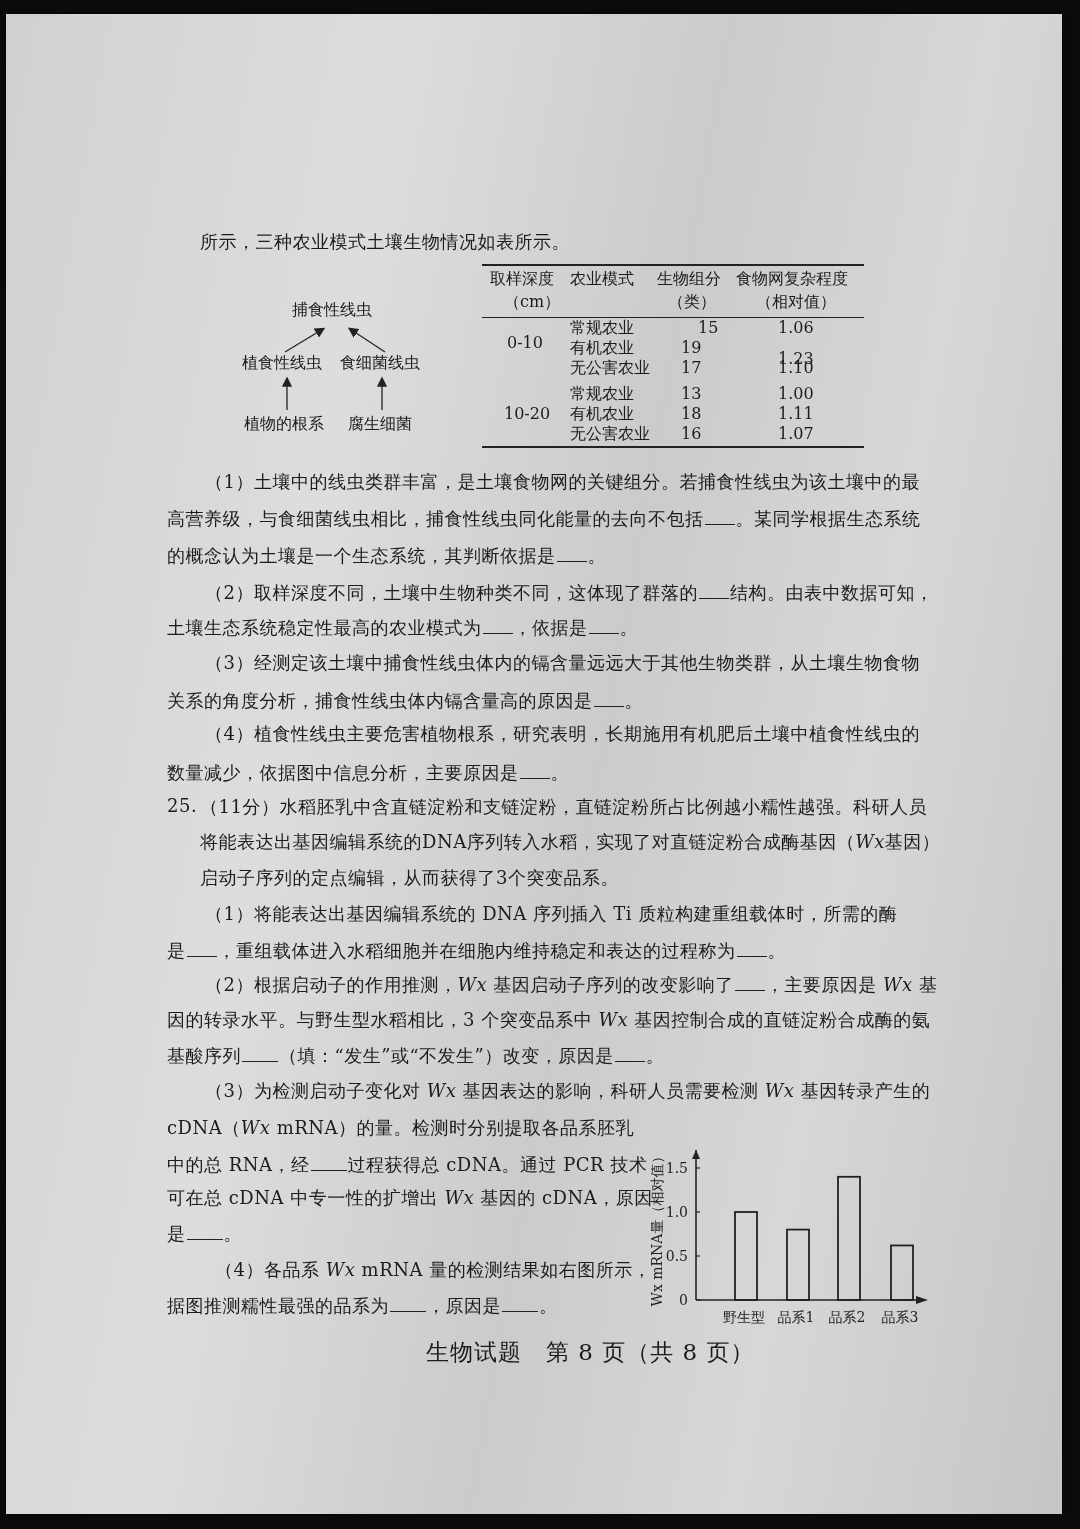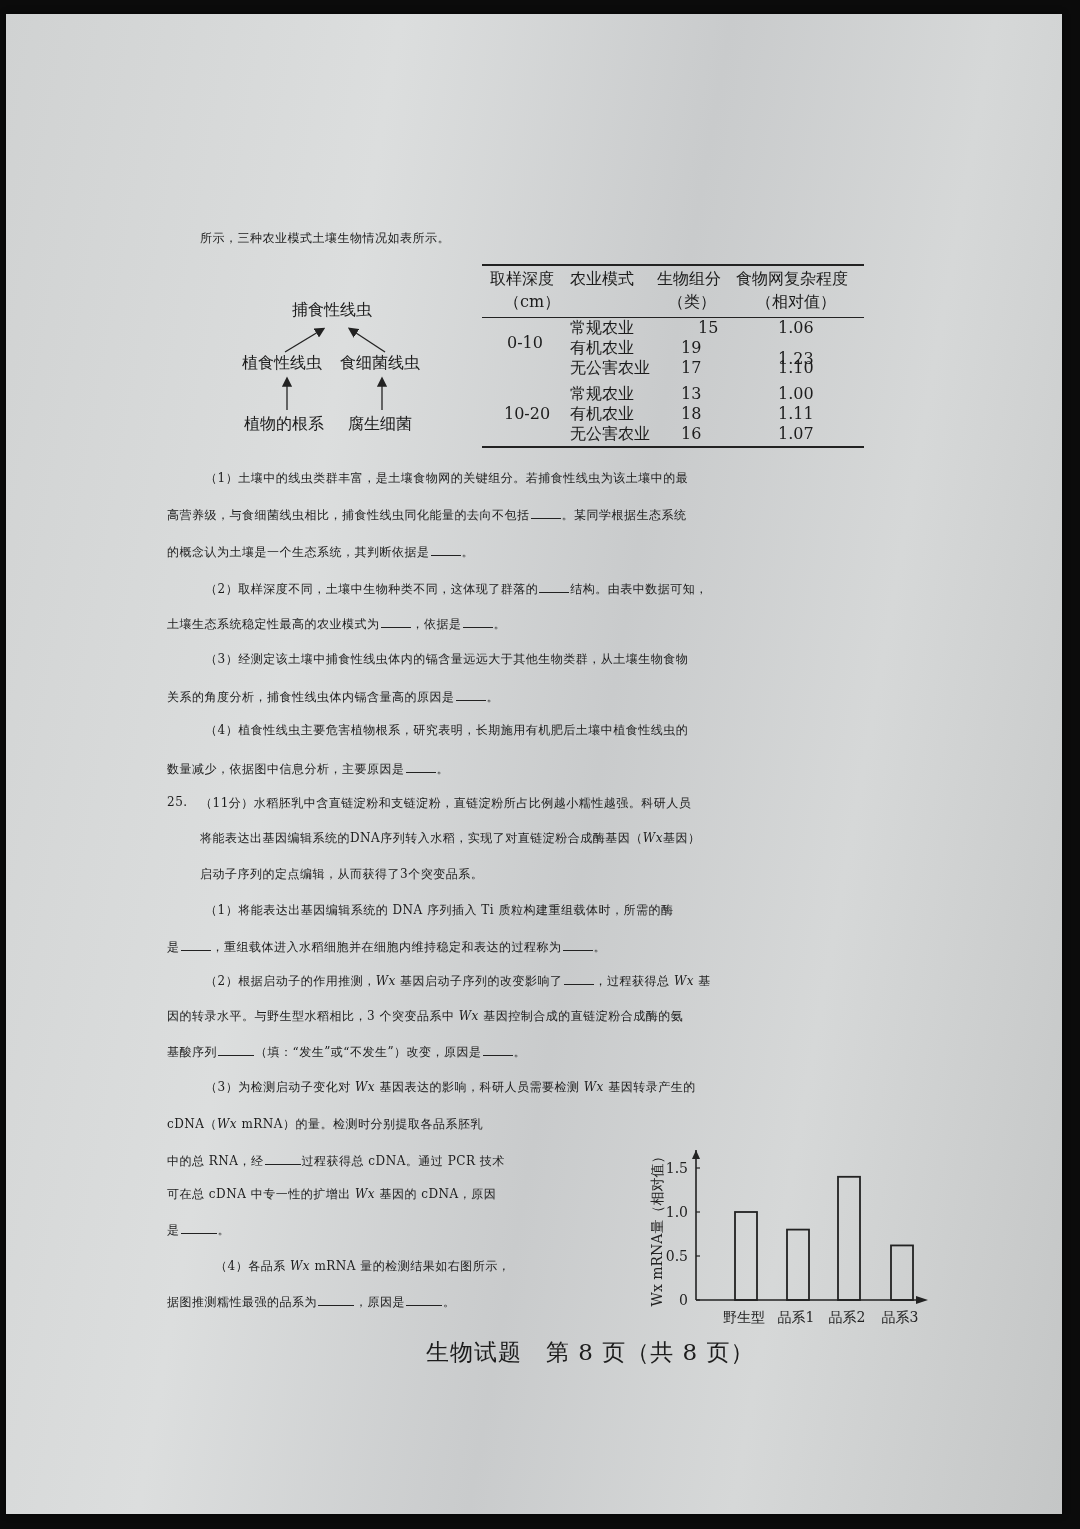--- a/index.html
+++ b/index.html
@@ -6,21 +6,21 @@
   body {
     width:1080px; height:1529px; background:#0b0b0b; position:relative; overflow:hidden;
     font-family: "DejaVu Serif", "Liberation Serif", serif; color:#1c1c1c;
   }
   .paper {
     position:absolute; left:6px; top:14px; width:1056px; height:1500px;
     background: linear-gradient(100deg, #d0d2d2 0%, #dcdede 30%, #c9cbcc 55%, #d6d8d8 75%, #c4c6c6 100%);
     box-shadow: 0 0 6px rgba(0,0,0,0.6);
   }
   .abs { position:absolute; white-space:nowrap; }
-  .line { font-size:12px; letter-spacing:0.5px; }
+  .line { font-size:18px; letter-spacing:0.5px; }
   .blank { display:inline-block; border-bottom:1.6px solid #222; width:30px; height:1em; vertical-align:baseline; margin:0 1px; }
   .blank.w36 { width:36px; }
   i.wx { font-style:italic; }
   
   .tbl { position:absolute; left:482px; top:261px; width:382px; font-size:16px; }
   .tbl .rule-top { position:absolute; left:0; top:3px; width:382px; border-top:2px solid #222; }
   .tbl .rule-mid { position:absolute; left:0; top:56px; width:382px; border-top:1.2px solid #222; }
   .tbl .rule-bot { position:absolute; left:0; top:185px; width:382px; border-top:2px solid #222; }
   .tbl .cell { position:absolute; white-space:nowrap; }
   
@@ -125,21 +125,21 @@
     <span>将能表达出基因编辑系统的DNA序列转入水稻，实现了对直链淀粉合成酶基因（</span><i class="wx">Wx</i><span>基因）</span>
   </div>
   <div class="abs line" style="left:200px;top:866px;">启动子序列的定点编辑，从而获得了3个突变品系。</div>
 
   <div class="abs line" style="left:205px;top:902px;">（1）将能表达出基因编辑系统的 DNA 序列插入 Ti 质粒构建重组载体时，所需的酶</div>
   <div class="abs line" style="left:167px;top:938px;">
     <span>是</span><span class="blank"></span><span>，重组载体进入水稻细胞并在细胞内维持稳定和表达的过程称为</span><span class="blank"></span><span>。</span>
   </div>
 
   <div class="abs line" style="left:205px;top:972px;">
-    <span>（2）根据启动子的作用推测，</span><i class="wx">Wx</i><span> 基因启动子序列的改变影响了</span><span class="blank"></span><span>，过程获得总 </span><i class="wx">Wx</i><span> 基</span>
+    <span>（2）根据启动子的作用推测，</span><i class="wx">Wx</i><span> 基因启动子序列的改变影响了</span><span class="blank"></span><span>，主要原因是 </span><i class="wx">Wx</i><span> 基</span>
   </div>
   <div class="abs line" style="left:167px;top:1008px;">
     <span>因的转录水平。与野生型水稻相比，3 个突变品系中 </span><i class="wx">Wx</i><span> 基因控制合成的直链淀粉合成酶的氨</span>
   </div>
   <div class="abs line" style="left:167px;top:1043px;">
     <span>基酸序列</span><span class="blank w36"></span><span>（填：“发生”或“不发生”）改变，原因是</span><span class="blank"></span><span>。</span>
   </div>
 
   <div class="abs line" style="left:205px;top:1079px;">
     <span>（3）为检测启动子变化对 </span><i class="wx">Wx</i><span> 基因表达的影响，科研人员需要检测 </span><i class="wx">Wx</i><span> 基因转录产生的</span>

